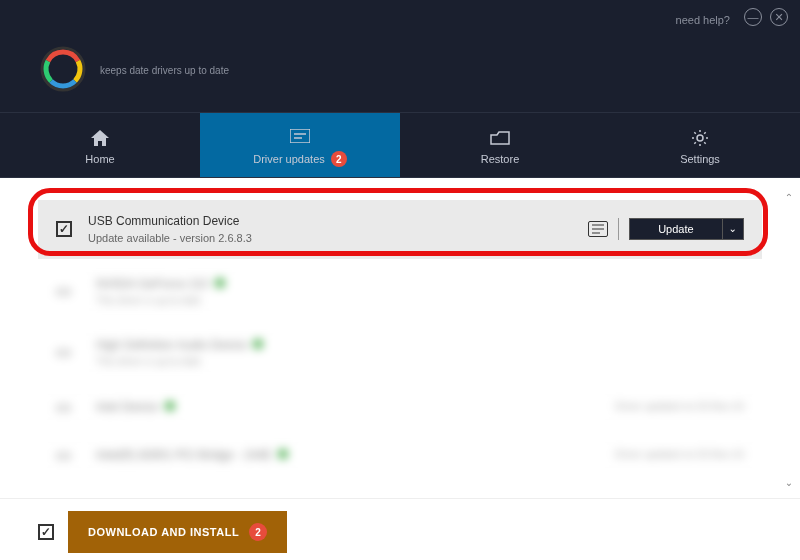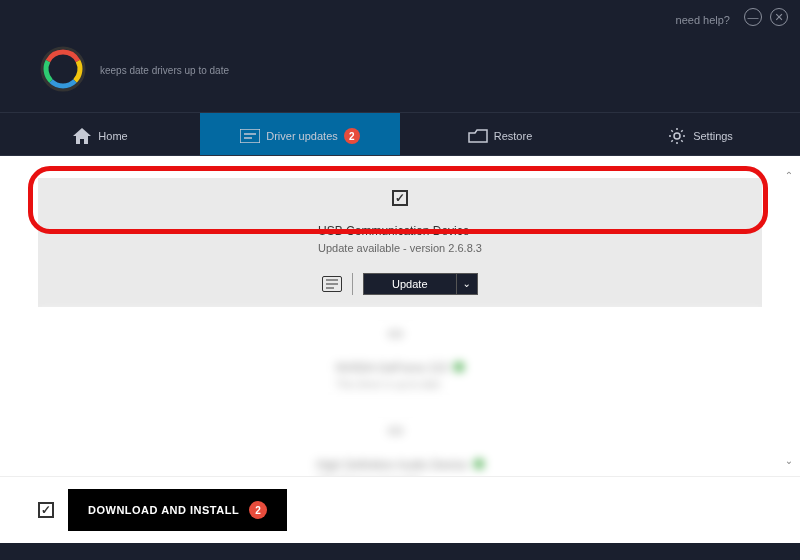--- a/index.html
+++ b/index.html
@@ -10,32 +10,32 @@
 .win-btn { width: 18px; height: 18px; border: 1px solid #8a8f9c; border-radius: 50%; display: flex; align-items: center; justify-content: center; color: #8a8f9c; font-size: 11px; cursor: pointer; }
 
 .header { display: flex; align-items: center; padding: 12px 40px 20px; gap: 14px; }
 .logo-circle { width: 46px; height: 46px; position: relative; }
 .logo-circle svg { width: 100%; height: 100%; }
 .brand { color: #fff; }
 .brand-name { font-size: 20px; font-weight: 300; letter-spacing: 0.5px; }
 .brand-tag { font-size: 10px; color: #8a8f9c; margin-top: 2px; }
 
 .nav { display: flex; border-top: 1px solid #2a3040; border-bottom: 1px solid #2a3040; }
-.nav-item { flex: 1; display: flex; flex-direction: row; align-items: center; justify-content: center; padding: 14px 0 10px; color: #c5c9d4; font-size: 11px; gap: 6px; cursor: pointer; position: relative; }
+.nav-item { flex: 1; display: flex; flex-direction: column; align-items: center; justify-content: center; padding: 14px 0 10px; color: #c5c9d4; font-size: 11px; gap: 6px; cursor: pointer; position: relative; }
 .nav-item.active { background: #0369a1; }
 .nav-icon { width: 20px; height: 18px; display: flex; align-items: center; justify-content: center; }
 .nav-label-row { display: flex; align-items: center; gap: 6px; }
 .badge { background: #e74c3c; color: #fff; border-radius: 50%; width: 16px; height: 16px; display: flex; align-items: center; justify-content: center; font-size: 10px; font-weight: bold; }
 
 .content { background: #fff; margin: 0; height: 320px; position: relative; padding: 18px 22px 0; }
 .list-wrap { height: 100%; overflow: hidden; position: relative; }
 
 .highlight-ring { position: absolute; border: 5px solid #e81010; border-radius: 22px; left: 28px; right: 32px; top: 10px; height: 68px; pointer-events: none; z-index: 5; }
 
-.item-row { display: flex; align-items: center; padding: 12px 18px; gap: 16px; background: #eaeaea; margin: 4px 16px; position: relative; flex-direction: column; }
+.item-row { display: flex; align-items: center; padding: 12px 18px; gap: 16px; background: #eaeaea; margin: 4px 16px; position: relative; }
 .item-row.blurred { filter: blur(5px); background: #fff; }
 .chk { width: 16px; height: 16px; border: 2px solid #333; display: flex; align-items: center; justify-content: center; cursor: pointer; }
 .chk.checked::after { content: '✓'; font-size: 12px; color: #333; font-weight: bold; }
 .dev-icon { width: 24px; height: 20px; color: #555; }
 .item-text { flex: 1; font-size: 12px; color: #444; line-height: 1.5; }
 .item-title { color: #333; }
 .item-sub { color: #666; font-size: 11px; }
 .update-btn-group { display: flex; align-items: center; gap: 10px; }
 .detail-icon { width: 20px; height: 16px; border: 1px solid #333; border-radius: 2px; display: flex; align-items: center; justify-content: center; }
 .update-btn { background: #1a1f2e; color: #fff; font-size: 11px; padding: 4px 28px; border: 1px solid #555; cursor: pointer; }
@@ -44,21 +44,21 @@
 
 .status-dot { width: 10px; height: 10px; background: #4caf50; border-radius: 50%; display: inline-block; margin-left: 6px; }
 .blur-text { color: #888; font-size: 12px; }
 .blur-sub { color: #aaa; font-size: 10px; }
 .blur-right { color: #aaa; font-size: 10px; margin-left: auto; }
 
 .scrollbar { position: absolute; right: 4px; top: 14px; bottom: 10px; width: 14px; }
 .scroll-arrow { color: #888; font-size: 10px; text-align: center; cursor: pointer; }
 
 .bottom-bar { background: #fff; padding: 12px 38px; display: flex; align-items: center; gap: 14px; border-top: 1px solid #eee; }
-.dl-btn { background: #000000; color: #fff; font-size: 11px; font-weight: bold; padding: 12px 20px; display: flex; align-items: center; gap: 10px; cursor: pointer; letter-spacing: 0.5px; }
+.dl-btn { background: #a16207; color: #fff; font-size: 11px; font-weight: bold; padding: 12px 20px; display: flex; align-items: center; gap: 10px; cursor: pointer; letter-spacing: 0.5px; }
 .dl-badge { background: #e74c3c; color: #fff; border-radius: 50%; width: 18px; height: 18px; display: flex; align-items: center; justify-content: center; font-size: 10px; }
 </style>
 </head>
 <body>
 
 <div class="titlebar">
   <a class="help-link">need help?</a>
   <div class="win-btn">—</div>
   <div class="win-btn">✕</div>
 </div>

